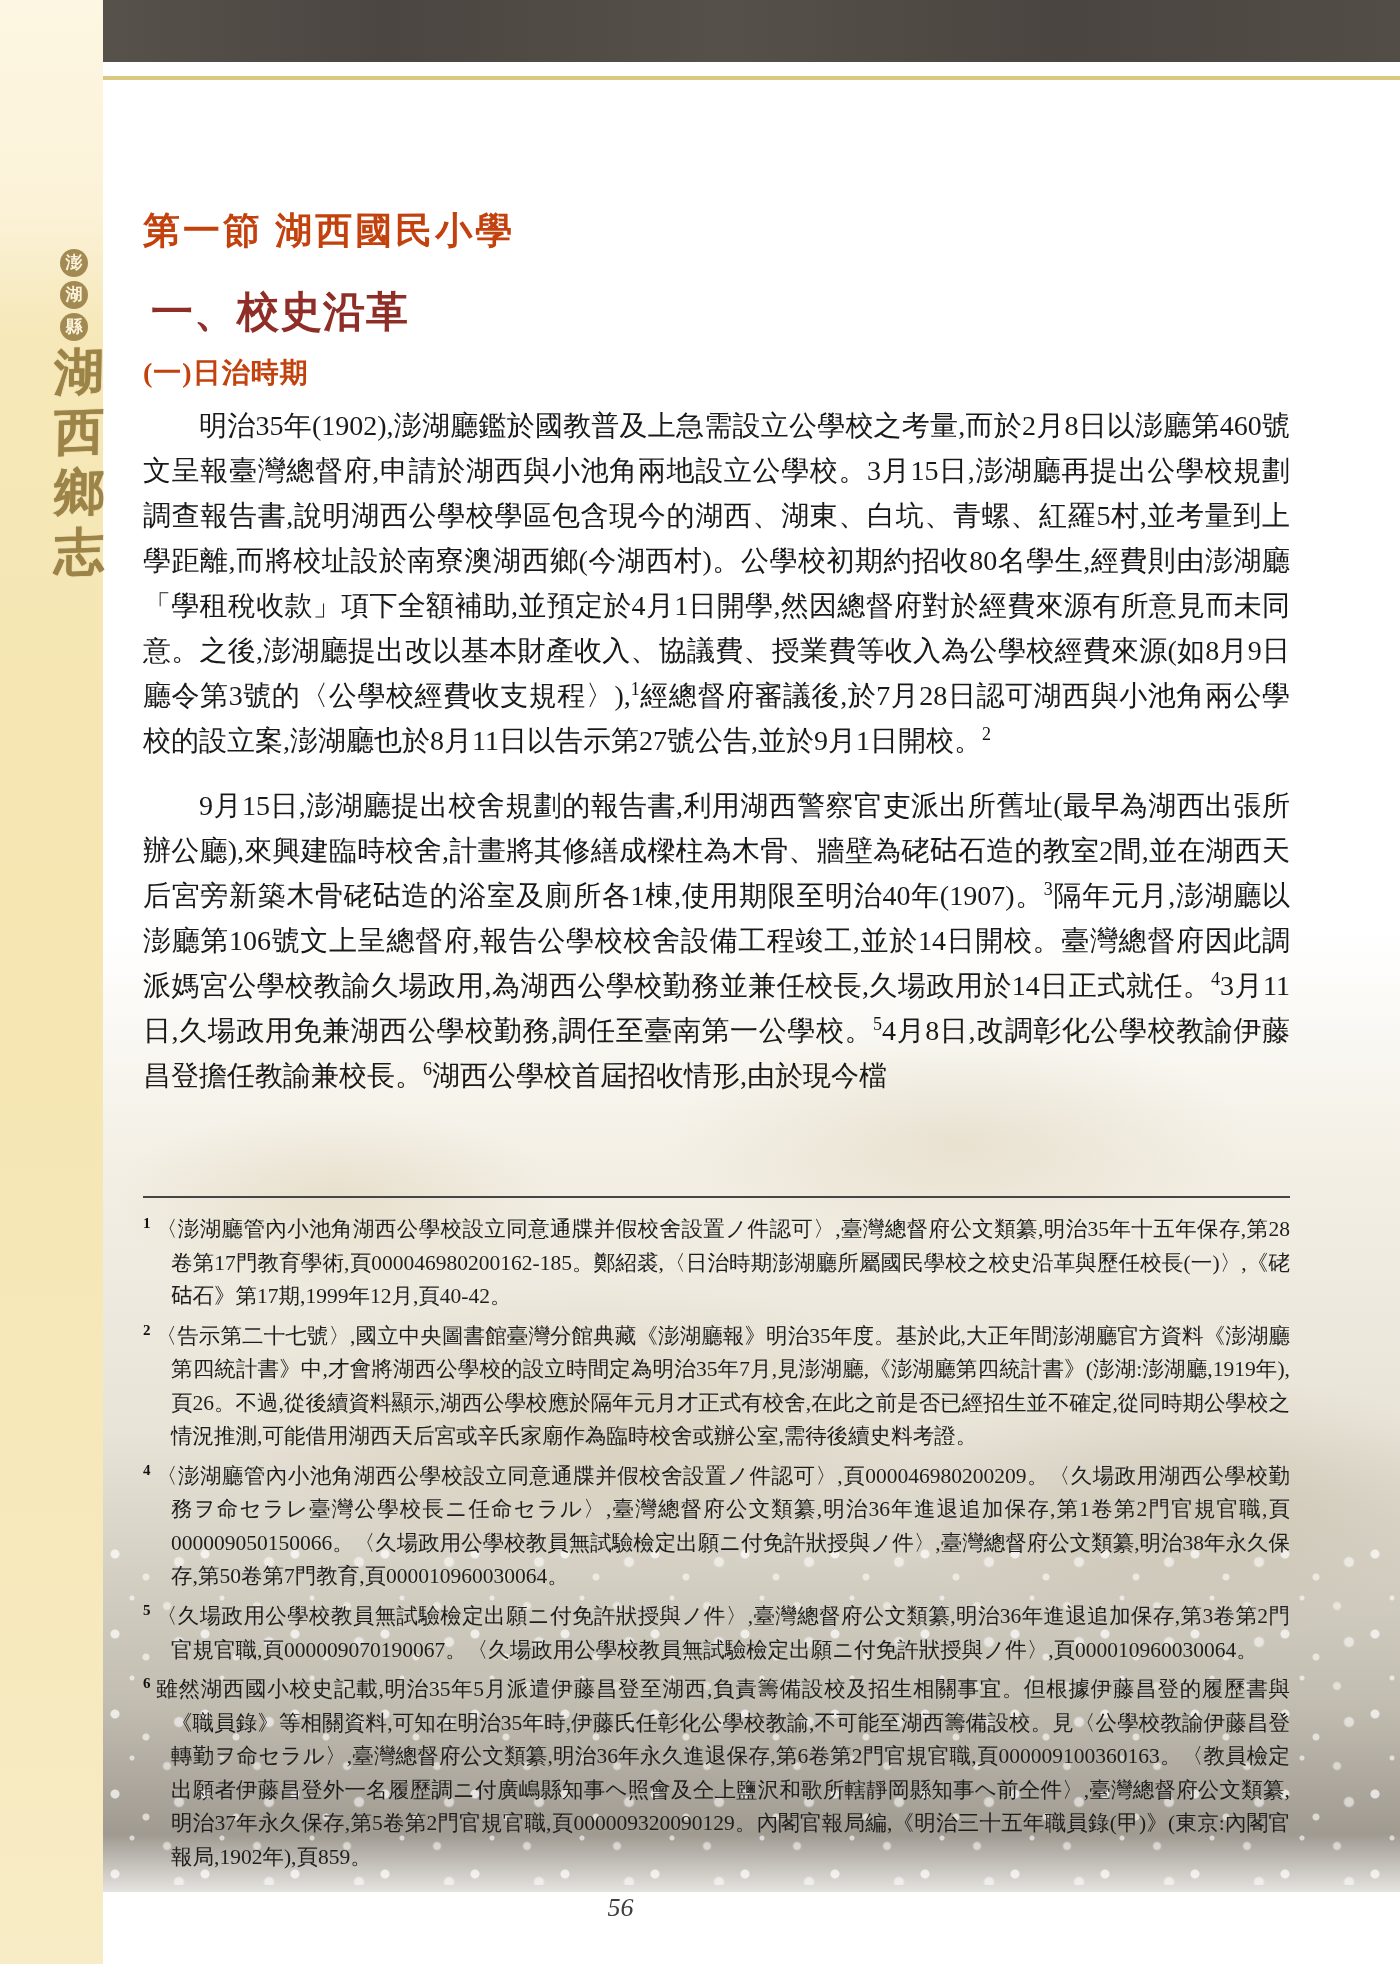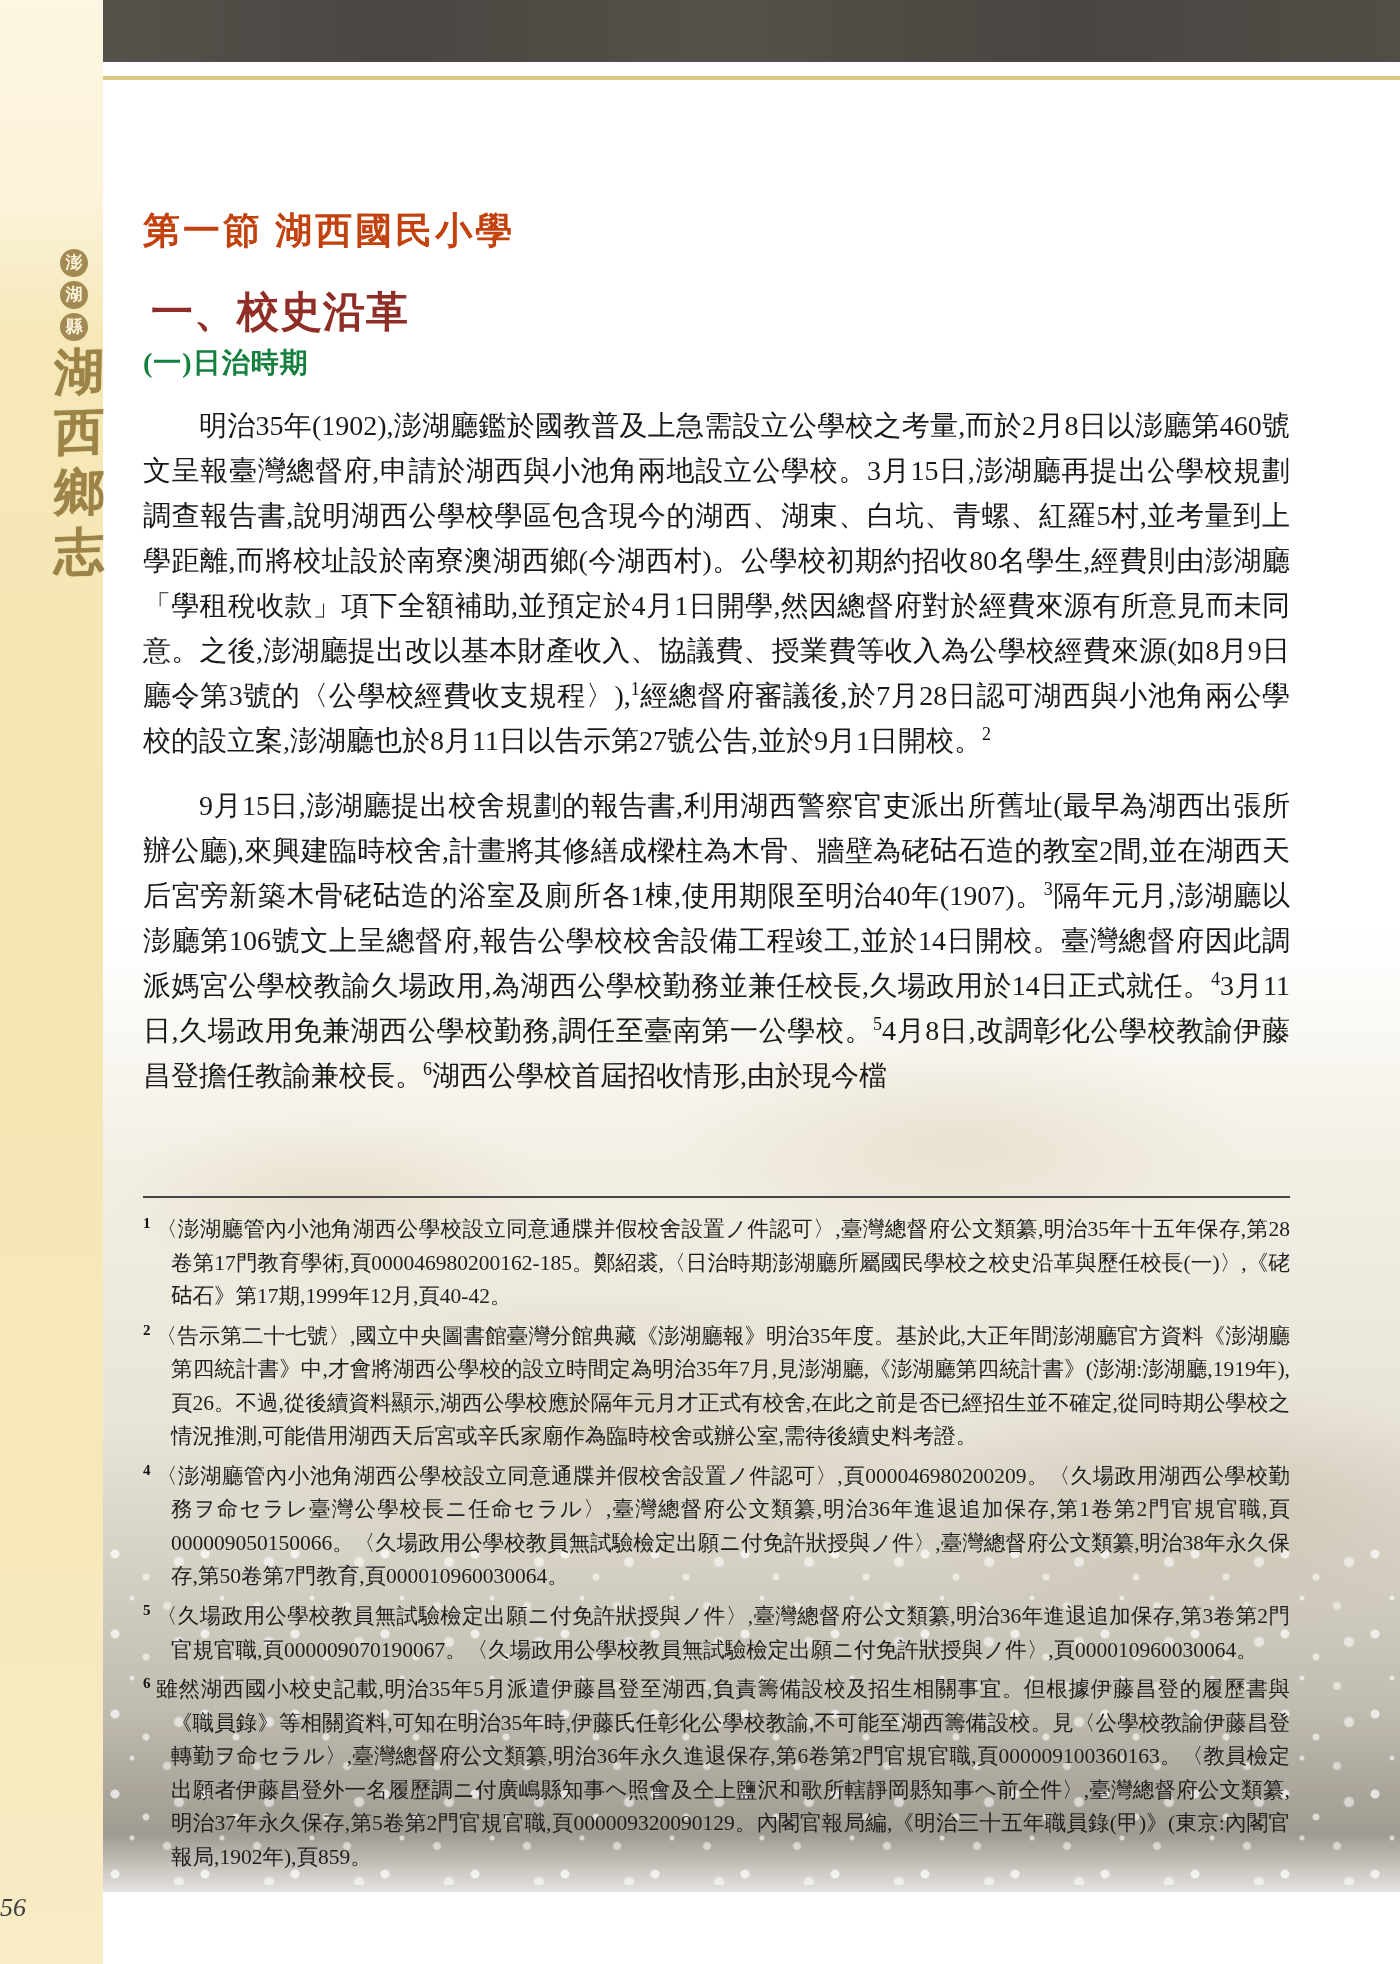--- a/index.html
+++ b/index.html
@@ -42,36 +42,36 @@
       radial-gradient(circle at 64px 66px, rgba(252,250,244,0.60) 0 3px, transparent 5px);
     background-size:90px 80px;}
 
   
   .content{position:absolute;left:143px;top:0;width:1147px;z-index:2;}
   .section-title{position:absolute;left:0;top:206px;font-size:37px;font-weight:bold;
     color:#c2410c;letter-spacing:3px;white-space:nowrap;}
   .sub-title{position:absolute;left:8px;top:284px;font-size:42px;font-weight:bold;
     color:#8f2e26;letter-spacing:1px;white-space:nowrap;
     font-family:"Liberation Sans","DejaVu Sans",sans-serif;}
-  .heading3{position:absolute;left:0;top:344px;font-size:28px;font-weight:bold;
-    color:#15803d;letter-spacing:1px;white-space:nowrap;}
+  .heading3{position:absolute;left:0;top:354px;font-size:28px;font-weight:bold;
+    color:#c2410c;letter-spacing:1px;white-space:nowrap;}
   .paragraphs{position:absolute;left:0;top:403px;width:1147px;}
   .paragraphs p{margin:0 0 20px 0;font-size:28px;line-height:45px;color:#191919;
     text-align:justify;text-indent:2em;}
   .paragraphs sup{font-size:18px;line-height:0;color:#141414;}
 
   
   .fn-rule{position:absolute;left:143px;top:1196px;width:1147px;height:2px;background:#454545;z-index:2;}
   .footnotes{position:absolute;left:143px;top:1207px;width:1147px;z-index:2;}
   .fn{font-size:21.5px;line-height:33.5px;color:#1d1d1d;text-align:justify;
     padding-left:28px;text-indent:-28px;}
   .fn-num{font-size:15px;vertical-align:super;font-weight:bold;margin-right:5px;color:#111;}
 
   
-  .pagenum{position:absolute;left:0;top:1893px;width:1241px;
+  .pagenum{position:absolute;left:0;top:1893px;width:1241px;text-align:center;
     font-size:26px;font-style:italic;color:#3e3e3e;z-index:3;}
 </style>
 </head>
 <body>
 
 <div class="page">
 
   <div class="sidebar">
     <div class="seal">
         <div class="seal-char">澎</div>

